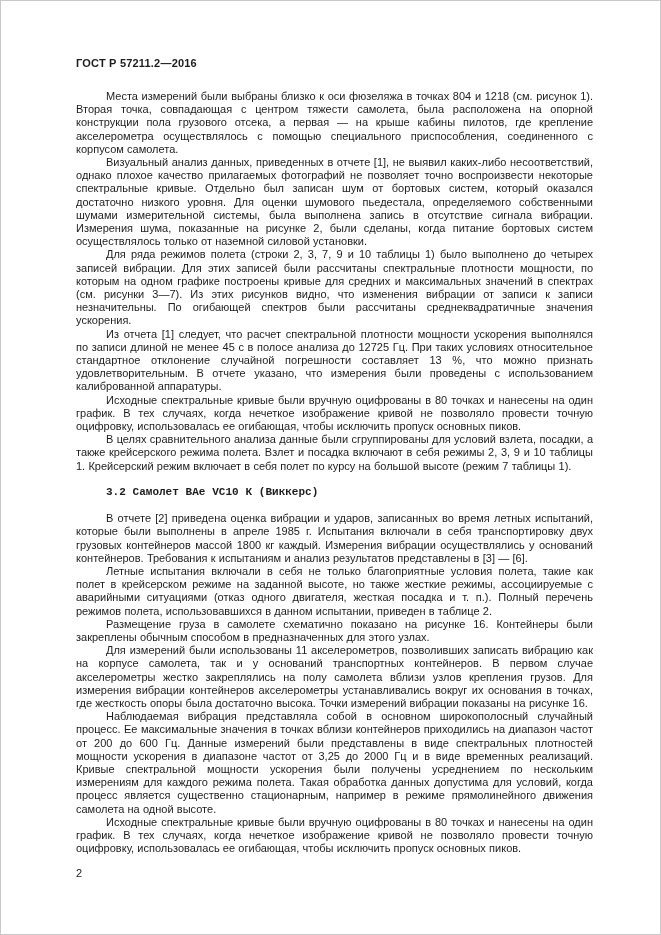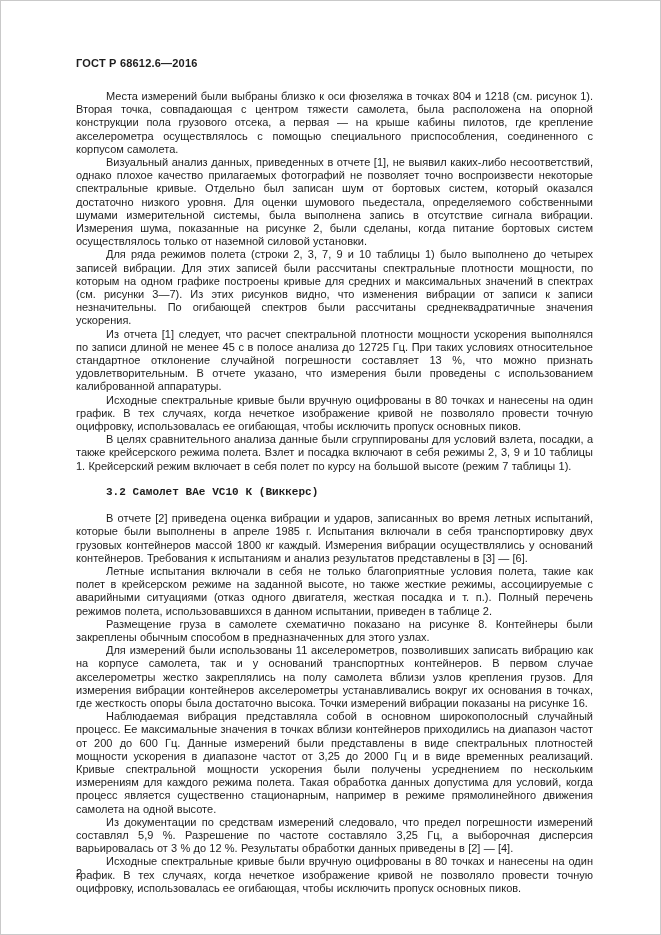--- a/index.html
+++ b/index.html
@@ -58,36 +58,35 @@
       left: 75px;
       top: 866px;
       font-size: 11px;
     }
   </style>
 </head>
 <body>
 
 <div class="page">
 
-  <div class="doc-header">ГОСТ Р 68612.6—2016</div>
+  <div class="doc-header">ГОСТ Р 57211.2—2016</div>
 
   <div class="content">
     <p>Места измерений были выбраны близко к оси фюзеляжа в точках 804 и 1218 (см. рисунок 1). Вторая точка, совпадающая с центром тяжести самолета, была расположена на опорной конструкции пола грузового отсека, а первая — на крыше кабины пилотов, где крепление акселерометра осуществлялось с помощью специального приспособления, соединенного с корпусом самолета.</p>
     <p>Визуальный анализ данных, приведенных в отчете [1], не выявил каких-либо несоответствий, однако плохое качество прилагаемых фотографий не позволяет точно воспроизвести некоторые спектральные кривые. Отдельно был записан шум от бортовых систем, который оказался достаточно низкого уровня. Для оценки шумового пьедестала, определяемого собственными шумами измерительной системы, была выполнена запись в отсутствие сигнала вибрации. Измерения шума, показанные на рисунке 2, были сделаны, когда питание бортовых систем осуществлялось только от наземной силовой установки.</p>
     <p>Для ряда режимов полета (строки 2, 3, 7, 9 и 10 таблицы 1) было выполнено до четырех записей вибрации. Для этих записей были рассчитаны спектральные плотности мощности, по которым на одном графике построены кривые для средних и максимальных значений в спектрах (см. рисунки 3—7). Из этих рисунков видно, что изменения вибрации от записи к записи незначительны. По огибающей спектров были рассчитаны среднеквадратичные значения ускорения.</p>
     <p>Из отчета [1] следует, что расчет спектральной плотности мощности ускорения выполнялся по записи длиной не менее 45 с в полосе анализа до 12725 Гц. При таких условиях относительное стандартное отклонение случайной погрешности составляет 13 %, что можно признать удовлетворительным. В отчете указано, что измерения были проведены с использованием калиброванной аппаратуры.</p>
     <p>Исходные спектральные кривые были вручную оцифрованы в 80 точках и нанесены на один график. В тех случаях, когда нечеткое изображение кривой не позволяло провести точную оцифровку, использовалась ее огибающая, чтобы исключить пропуск основных пиков.</p>
     <p>В целях сравнительного анализа данные были сгруппированы для условий взлета, посадки, а также крейсерского режима полета. Взлет и посадка включают в себя режимы 2, 3, 9 и 10 таблицы 1. Крейсерский режим включает в себя полет по курсу на большой высоте (режим 7 таблицы 1).</p>
 
     <p class="section-heading">3.2 Самолет ВАе VC10 К (Виккерс)</p>
 
     <p>В отчете [2] приведена оценка вибрации и ударов, записанных во время летных испытаний, которые были выполнены в апреле 1985 г. Испытания включали в себя транспортировку двух грузовых контейнеров массой 1800 кг каждый. Измерения вибрации осуществлялись у оснований контейнеров. Требования к испытаниям и анализ результатов представлены в [3] — [6].</p>
     <p>Летные испытания включали в себя не только благоприятные условия полета, такие как полет в крейсерском режиме на заданной высоте, но также жесткие режимы, ассоциируемые с аварийными ситуациями (отказ одного двигателя, жесткая посадка и т. п.). Полный перечень режимов полета, использовавшихся в данном испытании, приведен в таблице 2.</p>
-    <p>Размещение груза в самолете схематично показано на рисунке 8. Контейнеры были закреплены обычным способом в предназначенных для этого узлах.</p>
+    <p>Размещение груза в самолете схематично показано на рисунке 16. Контейнеры были закреплены обычным способом в предназначенных для этого узлах.</p>
     <p>Для измерений были использованы 11 акселерометров, позволивших записать вибрацию как на корпусе самолета, так и у оснований транспортных контейнеров. В первом случае акселерометры жестко закреплялись на полу самолета вблизи узлов крепления грузов. Для измерения вибрации контейнеров акселерометры устанавливались вокруг их основания в точках, где жесткость опоры была достаточно высока. Точки измерений вибрации показаны на рисунке 16.</p>
     <p>Наблюдаемая вибрация представляла собой в основном широкополосный случайный процесс. Ее максимальные значения в точках вблизи контейнеров приходились на диапазон частот от 200 до 600 Гц. Данные измерений были представлены в виде спектральных плотностей мощности ускорения в диапазоне частот от 3,25 до 2000 Гц и в виде временных реализаций. Кривые спектральной мощности ускорения были получены усреднением по нескольким измерениям для каждого режима полета. Такая обработка данных допустима для условий, когда процесс является существенно стационарным, например в режиме прямолинейного движения самолета на одной высоте.</p>
-    <p>Из документации по средствам измерений следовало, что предел погрешности измерений составлял 5,9 %. Разрешение по частоте составляло 3,25 Гц, а выборочная дисперсия варьировалась от 3 % до 12 %. Результаты обработки данных приведены в [2] — [4].</p>
     <p>Исходные спектральные кривые были вручную оцифрованы в 80 точках и нанесены на один график. В тех случаях, когда нечеткое изображение кривой не позволяло провести точную оцифровку, использовалась ее огибающая, чтобы исключить пропуск основных пиков.</p>
   </div>
 
   <div class="page-number">2</div>
 
 </div>
 
 </body></html>

